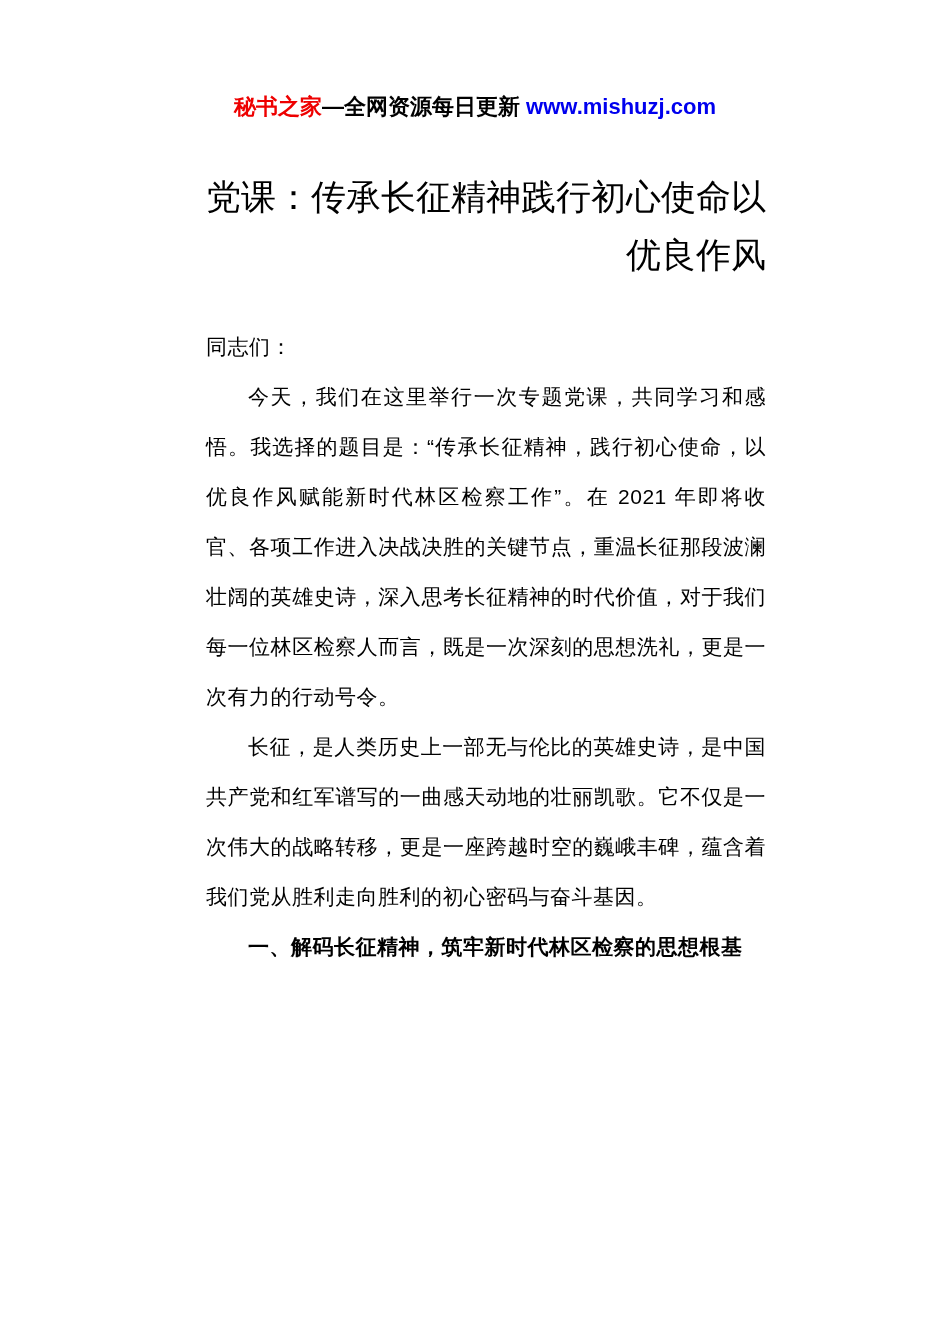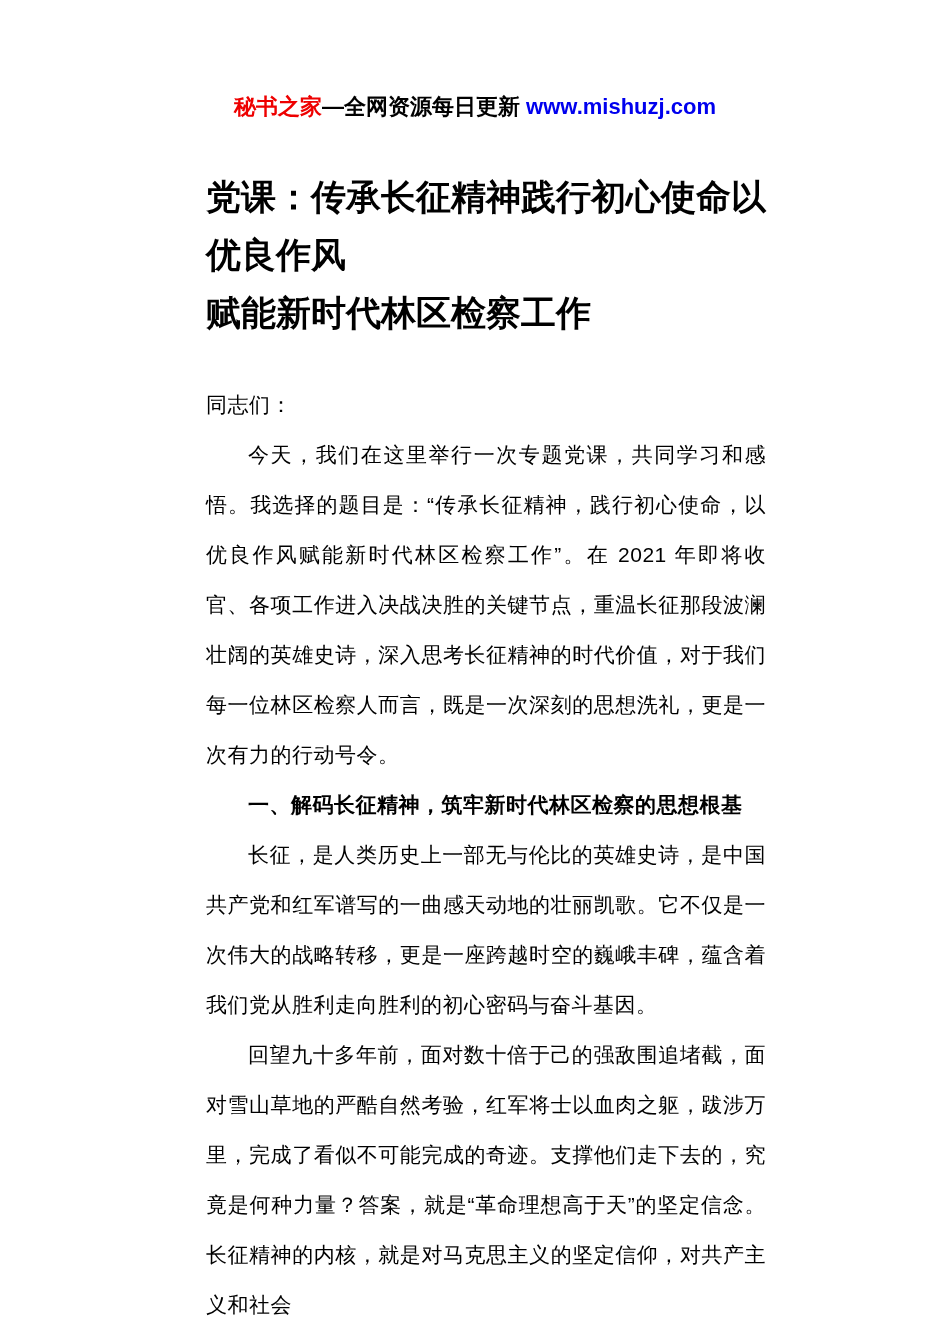--- a/index.html
+++ b/index.html
@@ -33,23 +33,23 @@
   }
   .doc-header .tagline {
     color: #000000;
   }
   .doc-header .url {
     color: var(--link-blue, #0000ee);
     cursor: pointer;
   }
   .doc-title {
     margin: 46px 0 0 0;
-    text-align: left;
+    text-align: right;
     font-size: 35px;
-    font-weight: 700;
+    font-weight: 400;
     line-height: 58px;
     color: #000000;
   }
   .doc-body {
     margin-top: 38px;
     font-size: 21px;
     line-height: 50px;
     text-align: justify;
     letter-spacing: 0.5px;
   }
@@ -68,24 +68,22 @@
 <body>
 
 <div class="page">
 
   <div class="doc-header">
     <span class="brand">秘书之家</span><span class="tagline">—全网资源每日更新 </span><span class="url">www.mishuzj.com</span>
   </div>
 
   <h1 class="doc-title">
     <span>党课：传承长征精神践行初心使命以优良作风</span><br>
-    <span>赋能新时代林区检察工作</span>
   </h1>
 
   <div class="doc-body">
     <p class="para no-indent">同志们：</p>
     <p class="para">今天，我们在这里举行一次专题党课，共同学习和感悟。我选择的题目是：“传承长征精神，践行初心使命，以优良作风赋能新时代林区检察工作”。在 2021 年即将收官、各项工作进入决战决胜的关键节点，重温长征那段波澜壮阔的英雄史诗，深入思考长征精神的时代价值，对于我们每一位林区检察人而言，既是一次深刻的思想洗礼，更是一次有力的行动号令。</p>
+    <p class="para">长征，是人类历史上一部无与伦比的英雄史诗，是中国共产党和红军谱写的一曲感天动地的壮丽凯歌。它不仅是一次伟大的战略转移，更是一座跨越时空的巍峨丰碑，蕴含着我们党从胜利走向胜利的初心密码与奋斗基因。</p>
     <p class="para bold">一、解码长征精神，筑牢新时代林区检察的思想根基</p>
-    <p class="para">长征，是人类历史上一部无与伦比的英雄史诗，是中国共产党和红军谱写的一曲感天动地的壮丽凯歌。它不仅是一次伟大的战略转移，更是一座跨越时空的巍峨丰碑，蕴含着我们党从胜利走向胜利的初心密码与奋斗基因。</p>
-    <p class="para">回望九十多年前，面对数十倍于己的强敌围追堵截，面对雪山草地的严酷自然考验，红军将士以血肉之躯，跋涉万里，完成了看似不可能完成的奇迹。支撑他们走下去的，究竟是何种力量？答案，就是“革命理想高于天”的坚定信念。长征精神的内核，就是对马克思主义的坚定信仰，对共产主义和社会</p>
   </div>
 
 </div>
 
 </body></html>

